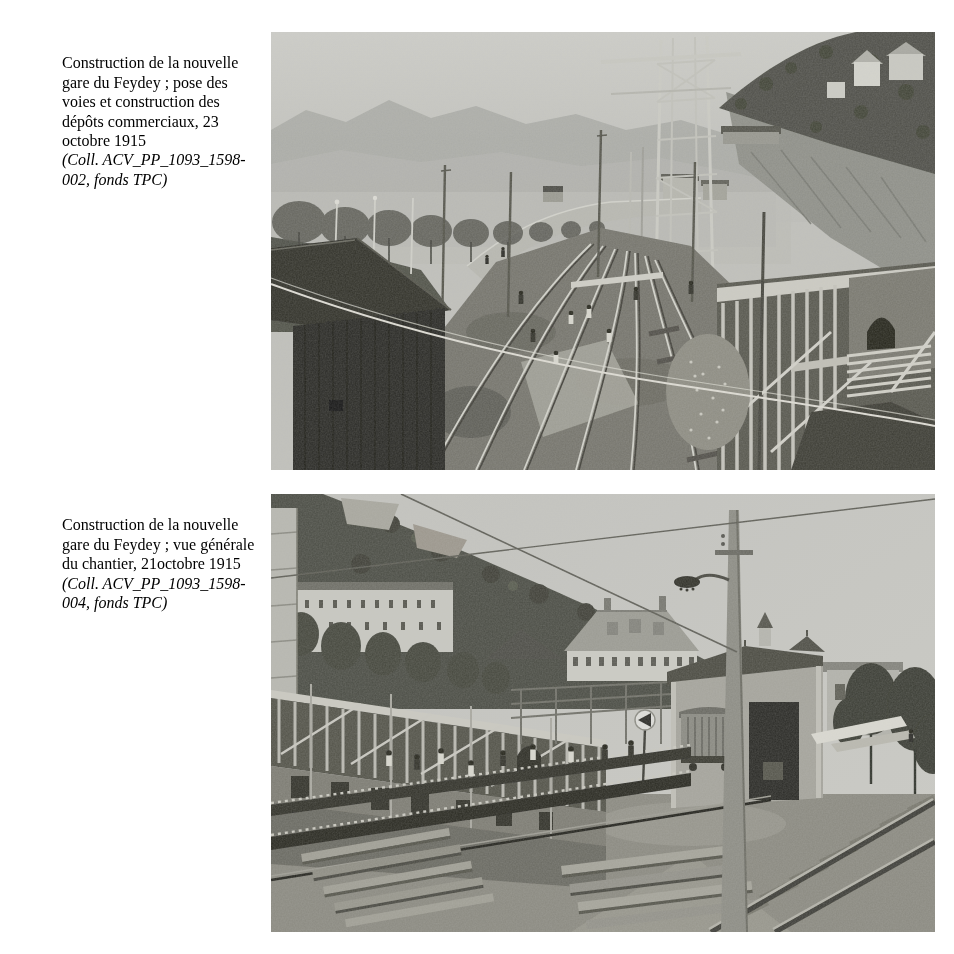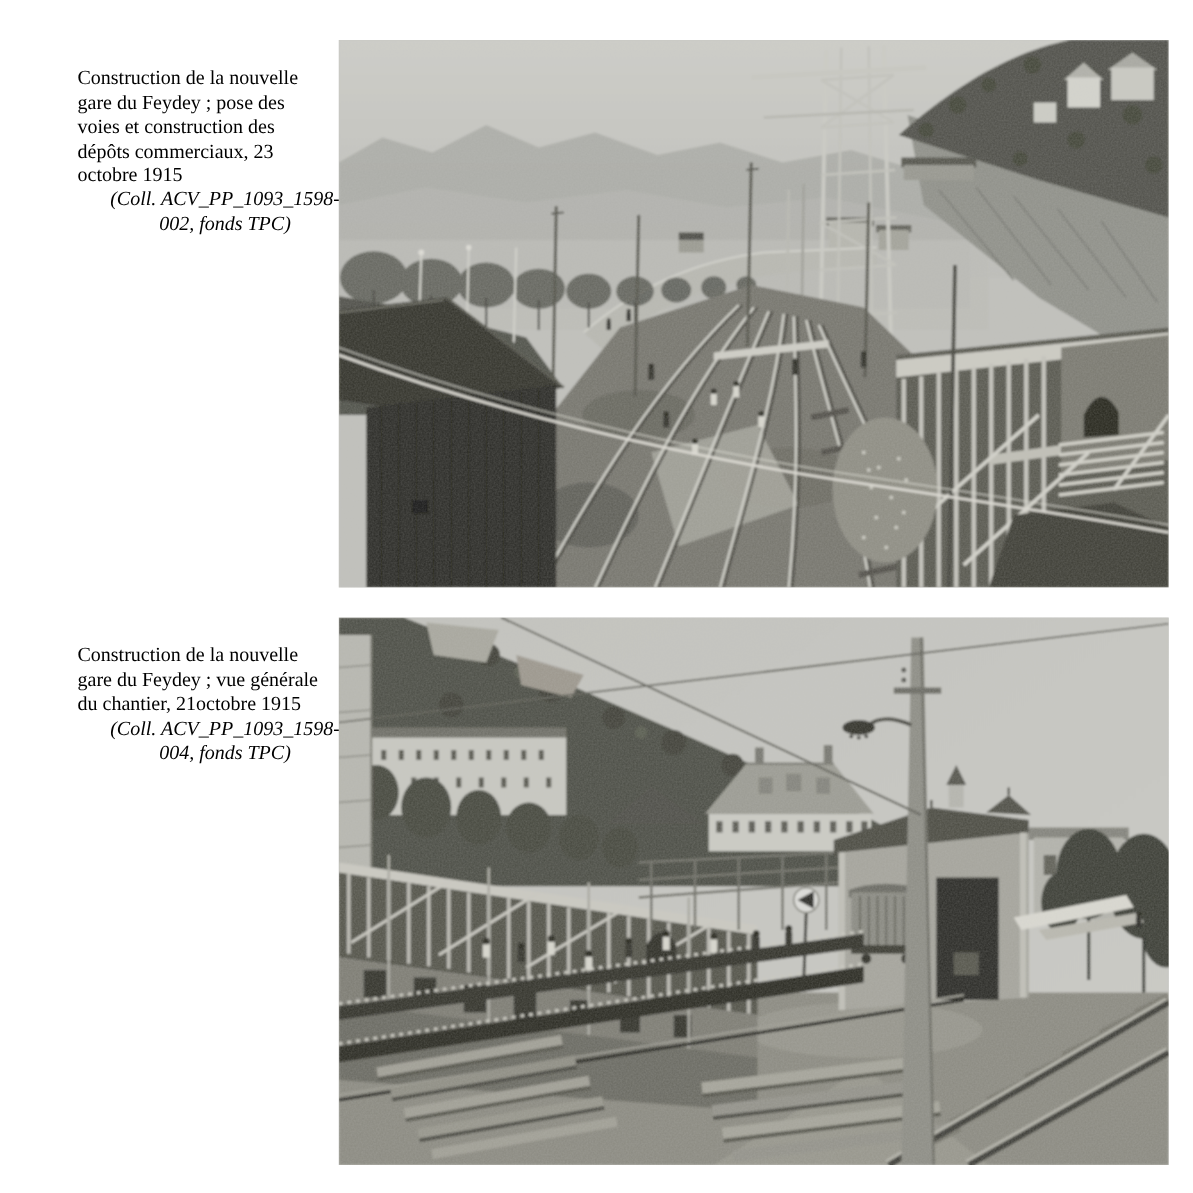--- a/index.html
+++ b/index.html
@@ -1,21 +1,21 @@
 <!DOCTYPE html>
 <html><head>
 <meta charset="utf-8">
 <style>
   html,body{margin:0;padding:0;background:#ffffff;}
   body{width:954px;height:954px;overflow:hidden;}
   .page{position:relative;width:954px;height:674px;background:#ffffff;
         font-family:"Liberation Serif","DejaVu Serif",serif;color:#000;}
   .cap{position:absolute;width:236px;font-size:16px;line-height:19.4px;
        white-space:pre-line;letter-spacing:0;}
-  .cap .note{font-style:italic;display:block;text-align:center;}
+  .cap .note{font-style:italic;display:block;}
   .cap1{left:62px;top:34px;}
   .cap2{left:62px;top:496px;}
   .photo{position:absolute;left:271px;width:664px;height:438px;overflow:hidden;background:#c6c6c1;}
   .photo1{top:32px;}
   .photo2{top:494px;}
   .photo svg{display:block;width:100%;height:100%;}
 </style>
 </head>
 <body>
 

